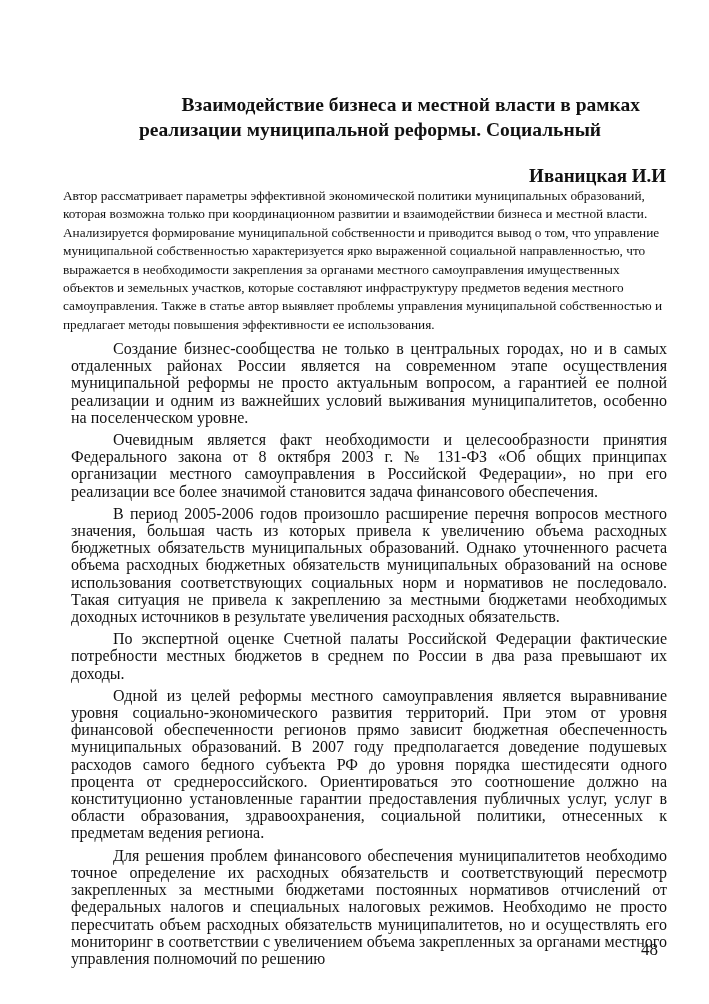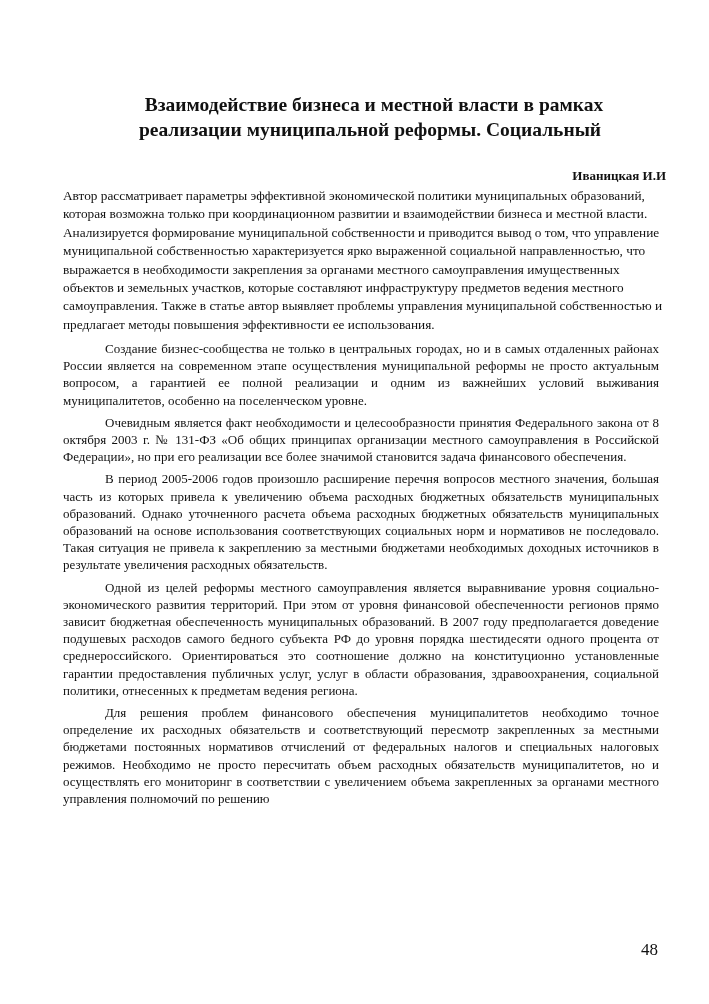--- a/index.html
+++ b/index.html
@@ -26,48 +26,48 @@
       position: absolute;
       left: 100px;
       top: 92px;
       width: 540px;
       font-weight: bold;
       font-size: 19.5px;
       line-height: 25px;
       text-align: center;
       margin: 0;
     }
-    .title .line1 { display: block; text-align: center; padding-left: 8px; }
+    .title .line1 { display: block; text-align: right; padding-left: 8px; }
     .title .line2 { display: block; }
     .title .line3 { display: block; }
     .author {
       position: absolute;
       right: 43px;
       top: 168px;
       font-weight: bold;
-      font-size: 13px;
+      font-size: 19px;
       line-height: 16px;
       margin: 0;
     }
     .abstract {
       position: absolute;
       left: 63px;
       top: 187px;
       width: 600px;
       font-size: 13.3px;
       line-height: 18.4px;
       margin: 0;
       text-align: left;
     }
     .body-text {
       position: absolute;
-      left: 63px;
+      left: 71px;
       top: 340px;
       width: 596px;
-      font-size: 13px;
+      font-size: 16px;
       line-height: 17.2px;
     }
     .body-text p {
       margin: 0 0 5px 0;
       text-indent: 42px;
       text-align: justify;
     }
     .page-number {
       position: absolute;
       left: 641px;
@@ -87,19 +87,20 @@
   </h1>
 
   <div class="author">Иваницкая И.И</div>
 
   <p class="abstract">Автор рассматривает параметры эффективной экономической политики муниципальных образований, которая возможна только при координационном развитии и взаимодействии бизнеса и местной власти. Анализируется формирование муниципальной собственности и приводится вывод о том, что управление муниципальной собственностью характеризуется ярко выраженной социальной направленностью, что выражается в необходимости закрепления за органами местного самоуправления имущественных объектов и земельных участков, которые составляют инфраструктуру предметов ведения местного самоуправления. Также в статье автор выявляет проблемы управления муниципальной собственностью и предлагает методы повышения эффективности ее использования.</p>
 
   <div class="body-text">
     <p>Создание бизнес-сообщества  не только в центральных городах, но и в самых отдаленных районах России является  на современном этапе осуществления муниципальной реформы не просто актуальным вопросом, а гарантией ее полной  реализации и  одним из важнейших условий выживания муниципалитетов, особенно на поселенческом уровне.</p>
     <p>Очевидным является факт  необходимости и целесообразности принятия Федерального закона  от 8 октября 2003 г. № 131-ФЗ «Об общих принципах организации местного самоуправления в Российской Федерации», но при его реализации все более значимой становится задача  финансового обеспечения.</p>
     <p>В период 2005-2006 годов произошло расширение перечня вопросов местного значения, большая часть из которых привела к увеличению объема расходных бюджетных обязательств муниципальных образований. Однако уточненного расчета объема расходных бюджетных обязательств муниципальных образований на основе использования соответствующих социальных норм и нормативов не последовало. Такая ситуация не привела к закреплению за местными бюджетами  необходимых доходных источников в результате увеличения расходных обязательств.</p>
+    <p>По экспертной оценке Счетной палаты Российской Федерации фактические потребности местных бюджетов в среднем по России в два раза превышают их доходы.</p>
     <p>Одной из целей реформы местного самоуправления является выравнивание уровня социально-экономического развития территорий.   При этом от уровня финансовой обеспеченности регионов прямо зависит бюджетная обеспеченность муниципальных образований. В 2007 году предполагается доведение подушевых расходов самого бедного субъекта РФ до уровня порядка шестидесяти одного процента от среднероссийского. Ориентироваться это соотношение должно на конституционно установленные гарантии предоставления публичных услуг, услуг в области образования, здравоохранения, социальной политики, отнесенных к предметам ведения региона.</p>
     <p>Для решения проблем финансового обеспечения муниципалитетов необходимо точное определение их расходных обязательств и соответствующий пересмотр закрепленных за местными бюджетами постоянных нормативов отчислений от федеральных налогов и специальных налоговых режимов. Необходимо не просто пересчитать объем расходных обязательств муниципалитетов, но и осуществлять его мониторинг в соответствии с увеличением объема закрепленных за органами местного управления полномочий по решению</p>
   </div>
 
   <div class="page-number">48</div>
 
 </div>
 
 </body></html>

